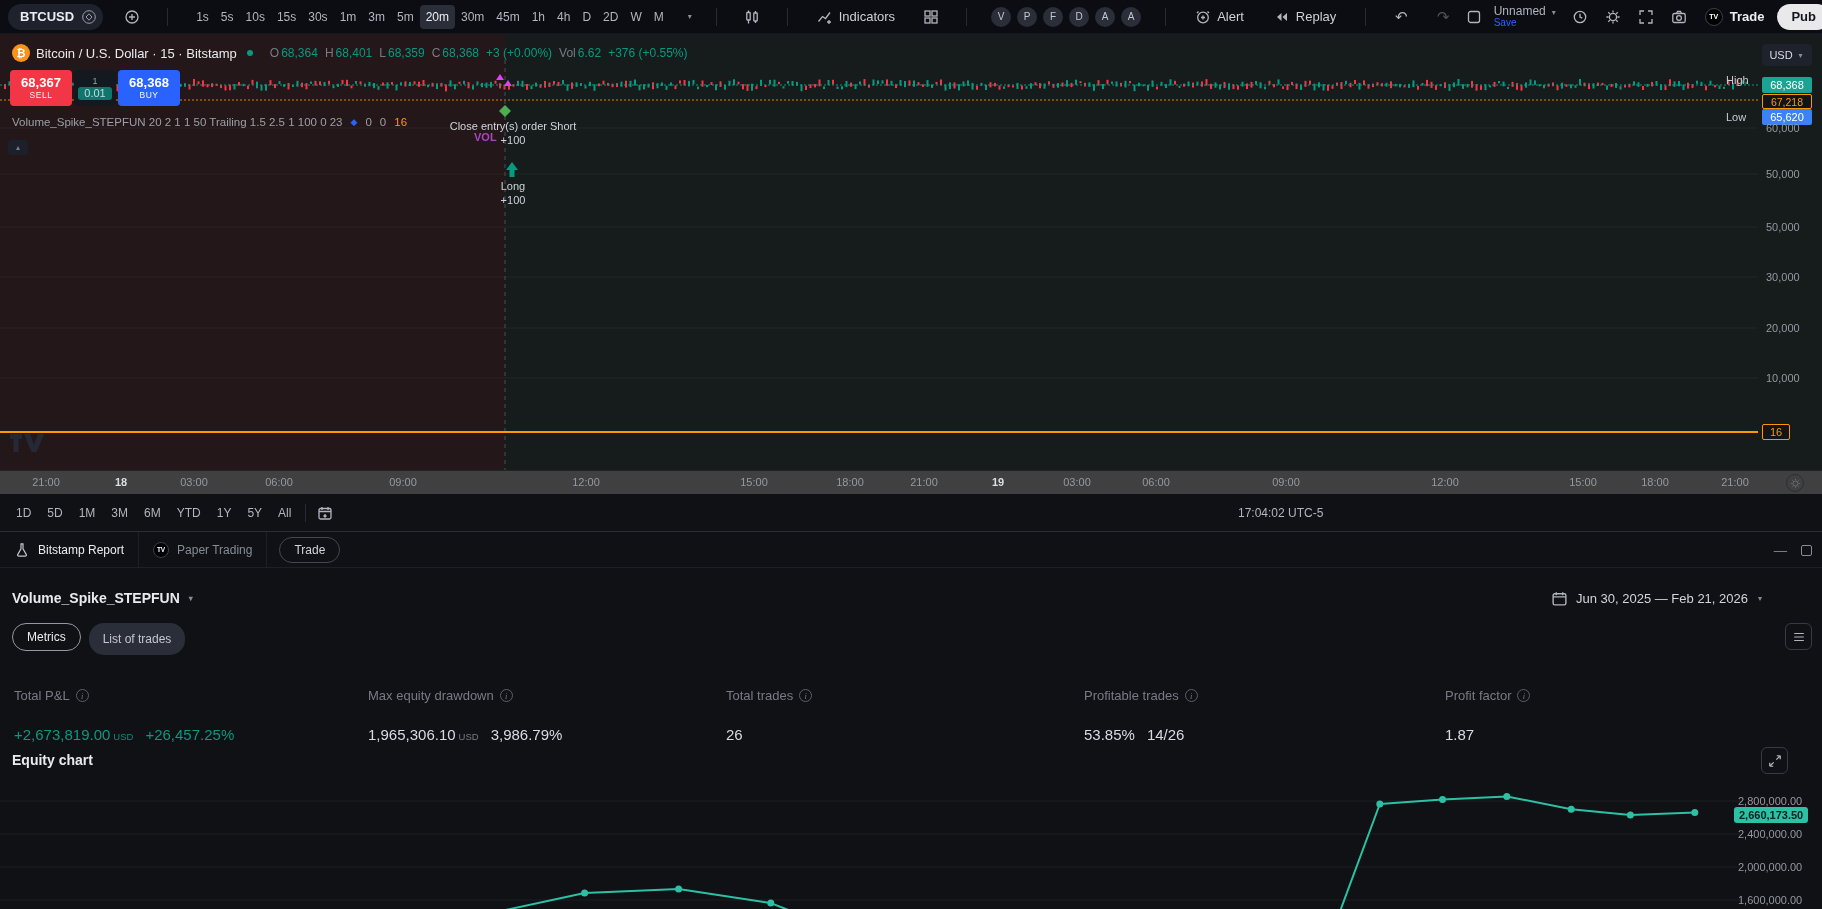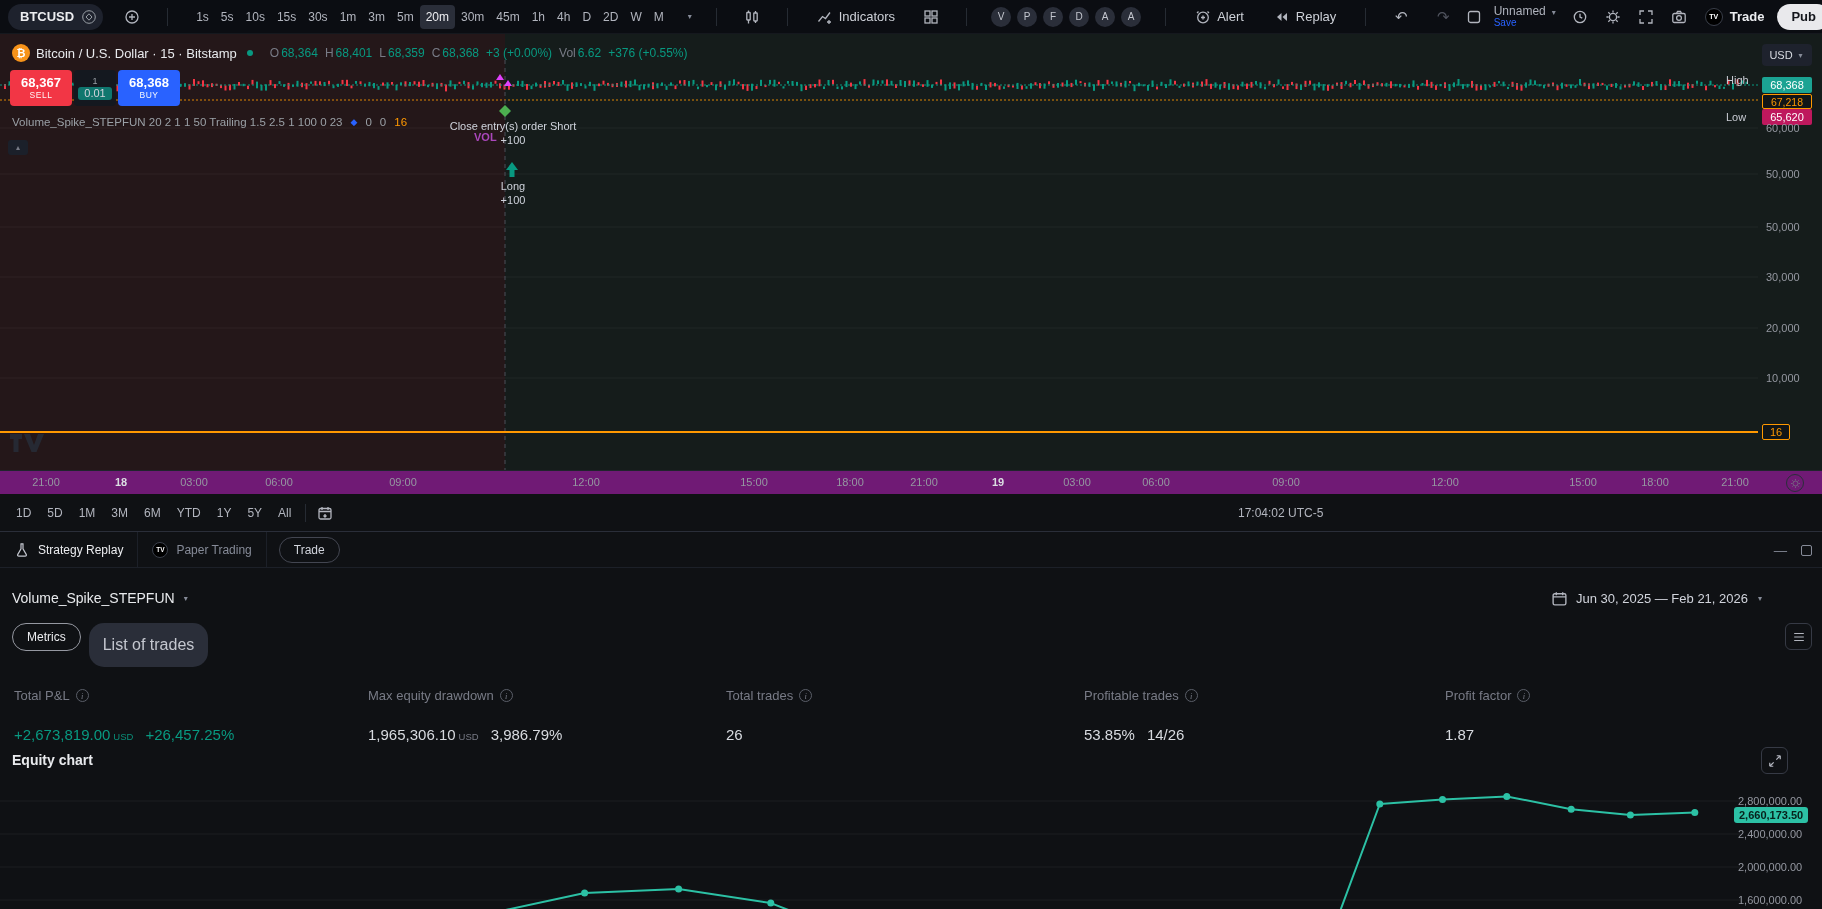--- a/index.html
+++ b/index.html
@@ -68,26 +68,26 @@
   .lbl-long-qty{top:160px}
   .watermark{position:absolute;left:10px;top:398px;z-index:3;opacity:.9}
 
   
   .price-scale{position:absolute;left:1722px;top:0;width:100px;height:436px;z-index:6}
   .usd-pill{position:absolute;left:40px;top:10px;width:50px;height:22px;background:#1e222d;border-radius:4px;display:flex;align-items:center;justify-content:center;gap:4px;font-size:11px;color:#d7dae0}
   .ps-word{position:absolute;left:4px;font-size:11px;color:#c9ccd4}
   .ps-badge{position:absolute;left:40px;width:50px;height:16px;border-radius:2px;font-size:11px;display:flex;align-items:center;justify-content:center}
   .badge-high{top:43px;background:#1ba393;color:#fff}
   .badge-mid{top:60px;height:15px;border:1px solid #ff9800;color:#ff9800;font-size:10.5px;background:rgba(15,18,21,.7)}
-  .badge-low{top:75px;background:#be185d;color:#fff}
+  .badge-low{top:75px;background:#3b82f6;color:#fff}
   .ps-grid-label,.ps-60k{position:absolute;left:44px;font-size:11px;color:#9598a1}
   .badge-16{position:absolute;left:40px;top:390px;width:28px;height:16px;border:1px solid #ff9800;border-radius:2px;color:#ff9800;font-size:11px;display:flex;align-items:center;justify-content:center;background:rgba(15,18,21,.7)}
 
   
-  .time-axis{position:absolute;left:0;top:436px;width:1822px;height:24px;background:#701a75;border-top:1px solid #20242c}
+  .time-axis{position:absolute;left:0;top:436px;width:1822px;height:24px;background:#404040;border-top:1px solid #20242c}
   .t-label{position:absolute;top:5px;font-size:11px;color:#9598a1;transform:translateX(-50%);white-space:nowrap}
   .t-label.bold{color:#dadde2;font-weight:bold}
   .axis-gear{position:absolute;left:1786px;top:3px;width:18px;height:18px;border:1px solid #2a2e39;border-radius:50%;display:flex;align-items:center;justify-content:center}
   .axis-gear svg{stroke:#787b86;fill:none}
 
   
   .range-bar{position:absolute;top:494px;left:0;width:1822px;height:38px;background:#0f1114;display:flex;align-items:center;padding:0 8px;border-bottom:1px solid #2a2e39}
   .range-btn{font-size:12px;color:#b2b5be;padding:4px 8px;border-radius:4px}
   .cal-btn svg{stroke:#b2b5be;fill:none;stroke-width:1.3}
   .clock{position:absolute;left:1238px;font-size:12px;color:#b2b5be}
@@ -96,26 +96,26 @@
   .panel{position:absolute;top:532px;left:0;width:1822px;height:377px;background:#0f1114}
   .panel-tabs{position:relative;display:flex;align-items:center;height:36px;border-bottom:1px solid #1c2028}
   .ptab{display:flex;align-items:center;gap:8px;padding:0 14px;height:100%;font-size:12px;color:#868b98;border-right:1px solid #1c2028;cursor:pointer}
   .ptab.active{color:#ecedf0}
   .ptab svg{stroke:#c4c7cf;fill:none;stroke-width:1.2}
   .pt-circ{width:16px;height:16px;border-radius:50%;background:#000;border:1px solid #3a3f4a;color:#fff;font-size:6.5px;font-weight:bold;display:flex;align-items:center;justify-content:center}
   .trade-pill{margin-left:12px;border:1px solid #434651;border-radius:14px;height:26px;padding:0 14px;font-size:12px;color:#d1d4dc}
   .panel-win-btns{position:absolute;right:10px;top:0;height:36px;display:flex;align-items:center;gap:14px;color:#868b98}
   .panel-win-btns .sq{width:11px;height:11px;border:1.4px solid #868b98;border-radius:2px;display:block}
   .panel-body{position:absolute;top:36px;left:0;right:0;bottom:0}
-  .strat-row{position:absolute;left:12px;top:22px;display:flex;align-items:center;gap:7px;font-size:14px;font-weight:normal;color:#e8eaed;cursor:pointer}
+  .strat-row{position:absolute;left:12px;top:22px;display:flex;align-items:center;gap:7px;font-size:14px;font-weight:bold;color:#e8eaed;cursor:pointer}
   .daterange{position:absolute;right:58px;top:22px;display:flex;align-items:center;gap:8px;font-size:13px;color:#d1d4dc;cursor:pointer}
   .daterange svg{stroke:#b2b5be;fill:none;stroke-width:1.3}
   .view-btns{position:absolute;left:12px;top:55px;display:flex;gap:8px}
   .metrics-btn{border:1px solid #9598a1;border-radius:15px;height:28px;padding:0 14px;font-size:12px;color:#ecedf0}
-  .lot-btn{background:#2a2e39;border-radius:15px;height:44px;padding:0 14px;font-size:16px;color:#c4c7cf}
+  .lot-btn{background:#2a2e39;border-radius:15px;height:32px;padding:0 14px;font-size:12px;color:#c4c7cf}
   .report-menu-btn{position:absolute;right:10px;top:55px;width:27px;height:27px;border:1px solid #363a45;border-radius:6px;display:flex;align-items:center;justify-content:center}
   .report-menu-btn svg{stroke:#b2b5be;fill:none;stroke-width:1.4}
   .stats-row{position:absolute;left:0;top:120px;right:0;height:62px}
   .stat{position:absolute;top:0}
   .stat-label{display:flex;align-items:center;gap:6px;font-size:13px;color:#787b86}
   .info-i{width:13px;height:13px;border:1px solid #5a5e68;border-radius:50%;color:#787b86;font-size:8.5px;font-style:italic;font-family:"Liberation Serif",serif;display:inline-flex;align-items:center;justify-content:center}
   .stat-value{margin-top:23px;font-size:15px;color:#d8dbe0;display:flex;align-items:baseline}
   .stat-value .u{font-size:9.5px;color:#787b86;margin-left:3px}
   .stat-value .s2{margin-left:12px}
   .stat.pos .v,.stat.pos .s2{color:#089981}
@@ -806,21 +806,21 @@
     </button>
     <span class="clock">17:04:02 UTC-5</span>
   </div>
 
   <div class="panel">
     <div class="panel-tabs">
       <div class="ptab active">
         <svg width="16" height="16" viewBox="0 0 16 16">
             <path d="M6.5 1.8h3M7 1.8v5l-3.2 5.6c-.6 1 .1 1.8 1.1 1.8h6.2c1 0 1.7-.8 1.1-1.8L9 6.8v-5"></path>
           </svg>
-        <span>Strategy Replay</span>
+        <span>Bitstamp Report</span>
       </div>
       <div class="ptab">
         <span class="pt-circ">TV</span>
         <span>Paper Trading</span>
       </div>
       <button class="trade-pill">Trade</button>
       <div class="panel-win-btns">
         <button><span>—</span></button>
         <button>
             <span class="sq"></span>

